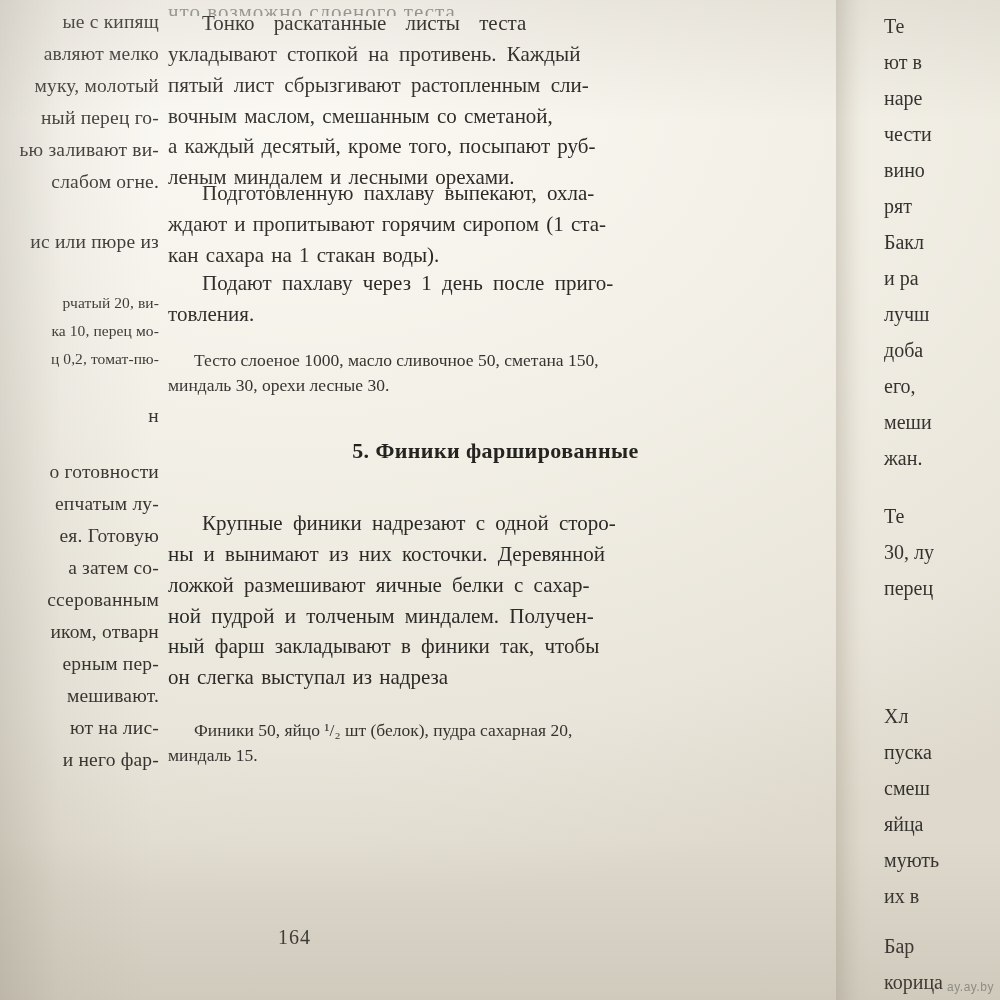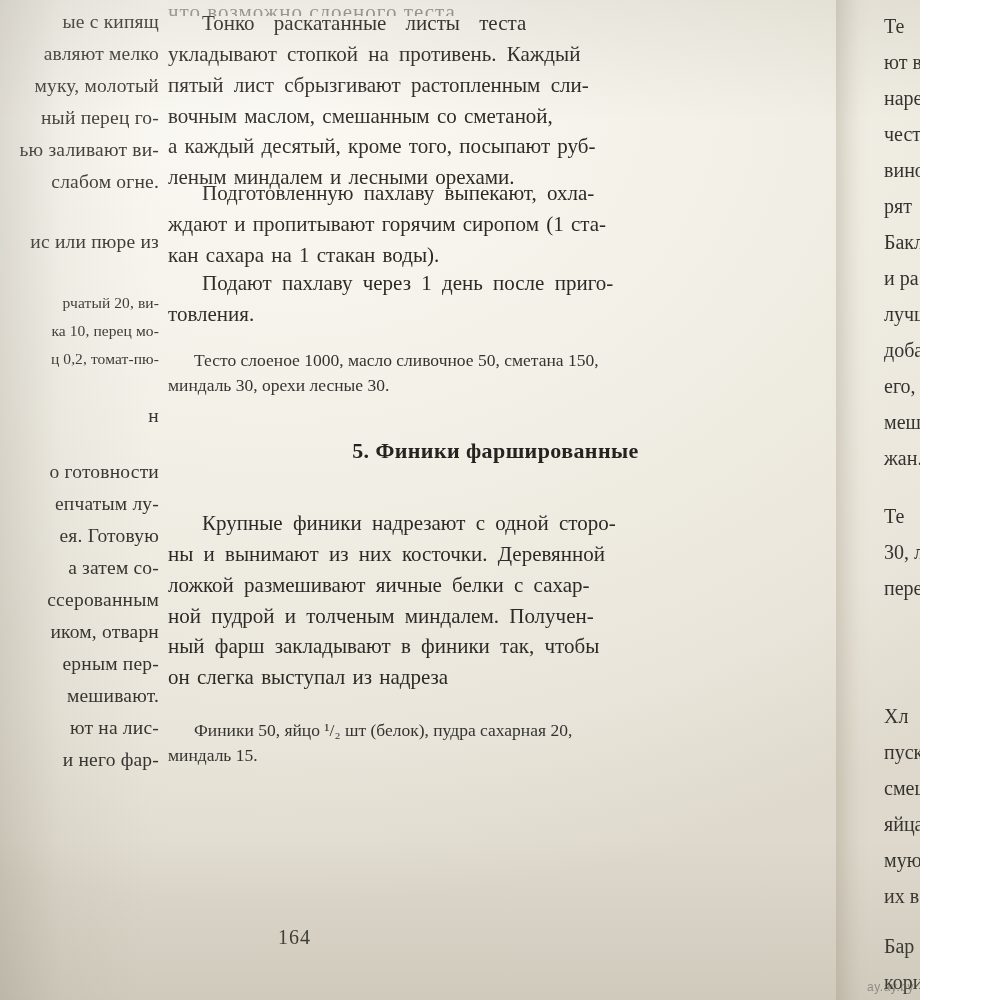--- a/index.html
+++ b/index.html
@@ -2,21 +2,21 @@
 <html><head>
 <meta charset="utf-8">
 <style>
   html, body {
     margin: 0;
     padding: 0;
     background: #ffffff;
   }
   #page {
     position: relative;
-    width: 920px;
+    width: 1000px;
     height: 1000px;
     overflow: hidden;
     background: #f3f0e9;
     font-family: "Liberation Serif", serif;
     color: #2a2a28;
   }
 
   
   .paper {
     position: absolute;

